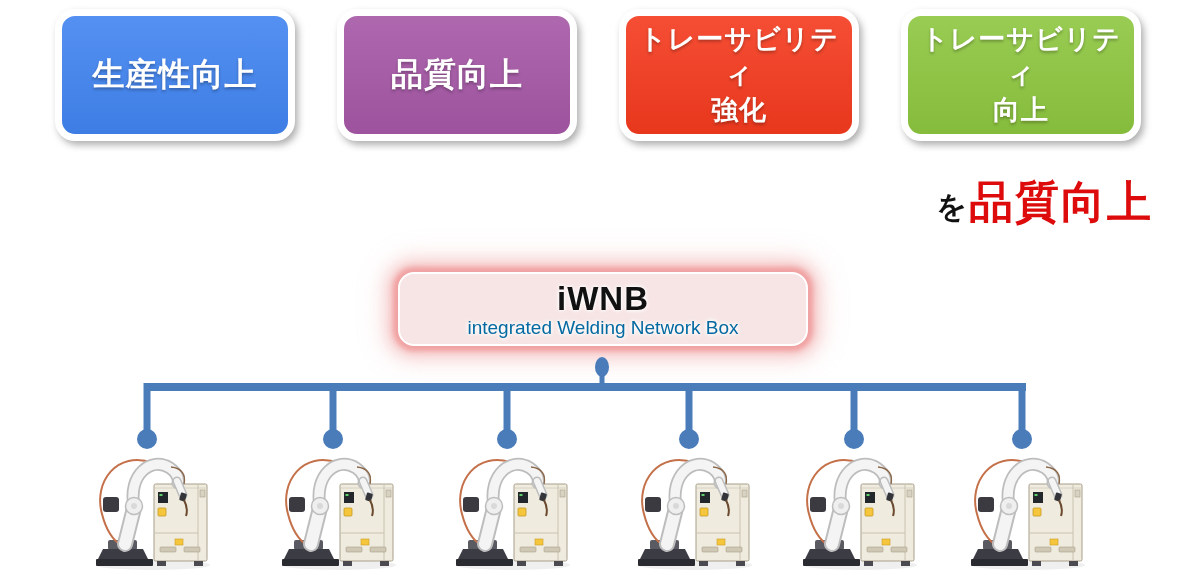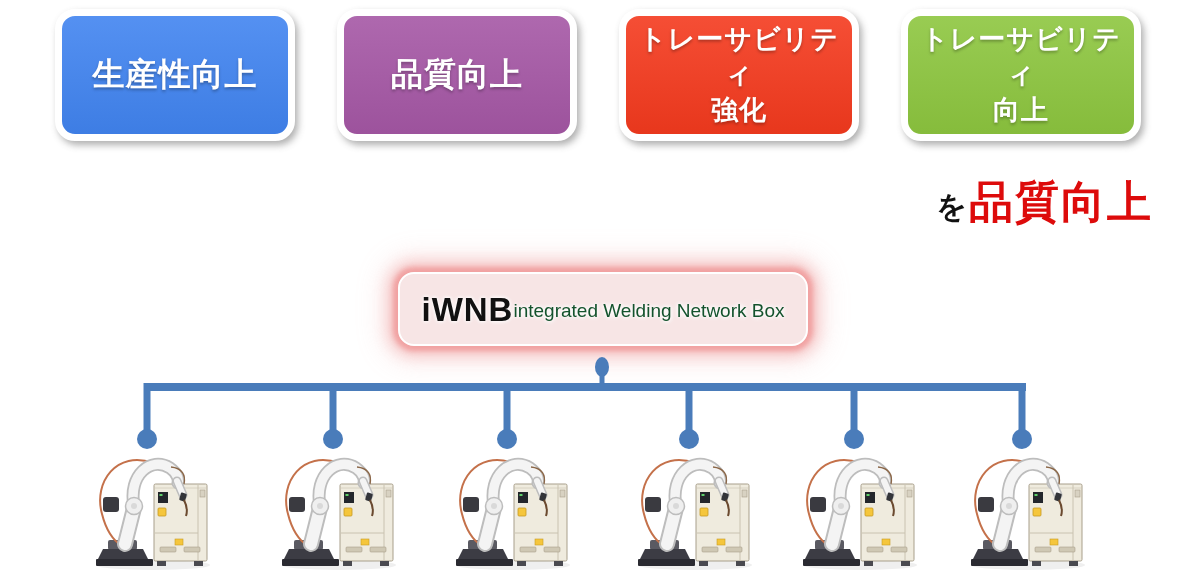--- a/index.html
+++ b/index.html
@@ -27,25 +27,25 @@
     display:flex;align-items:baseline;
     font-size:30px;color:#111;font-weight:600;letter-spacing:1px;
     white-space:nowrap;
   }
   .sentence .hl{font-size:44px;font-weight:800;letter-spacing:2px;margin:0 1px;}
 
   
   .hub{
     position:absolute;left:398px;top:272px;width:410px;height:74px;
     box-sizing:border-box;border:2px solid #fff;border-radius:16px;
-    display:flex;flex-direction:row;align-items:center;justify-content:center;
+    display:flex;flex-direction:column;align-items:center;justify-content:center;
   }
   .hub-title{font-size:33px;font-weight:bold;color:#111;letter-spacing:1px;line-height:1;
     text-shadow:0 0 4px #fff,0 0 4px #fff;}
-  .hub-sub{font-size:19px;color:#14532d;margin-top:3px;line-height:1;
+  .hub-sub{font-size:19px;color:#0369a1;margin-top:3px;line-height:1;
     text-shadow:0 0 4px #fff,0 0 4px #fff,0 0 6px #fff;}
 
   
   .network{position:absolute;left:0;top:350px;width:1200px;height:225px;}
 </style>
 </head>
 <body>
 
 <div class="stage">
 

